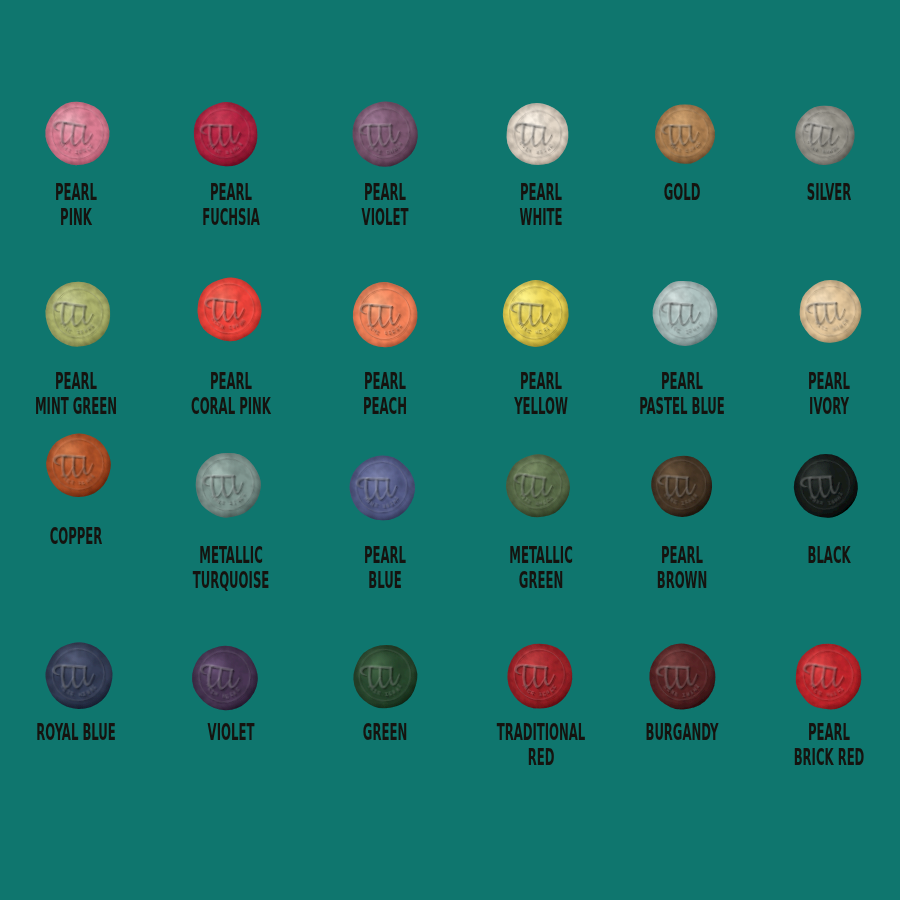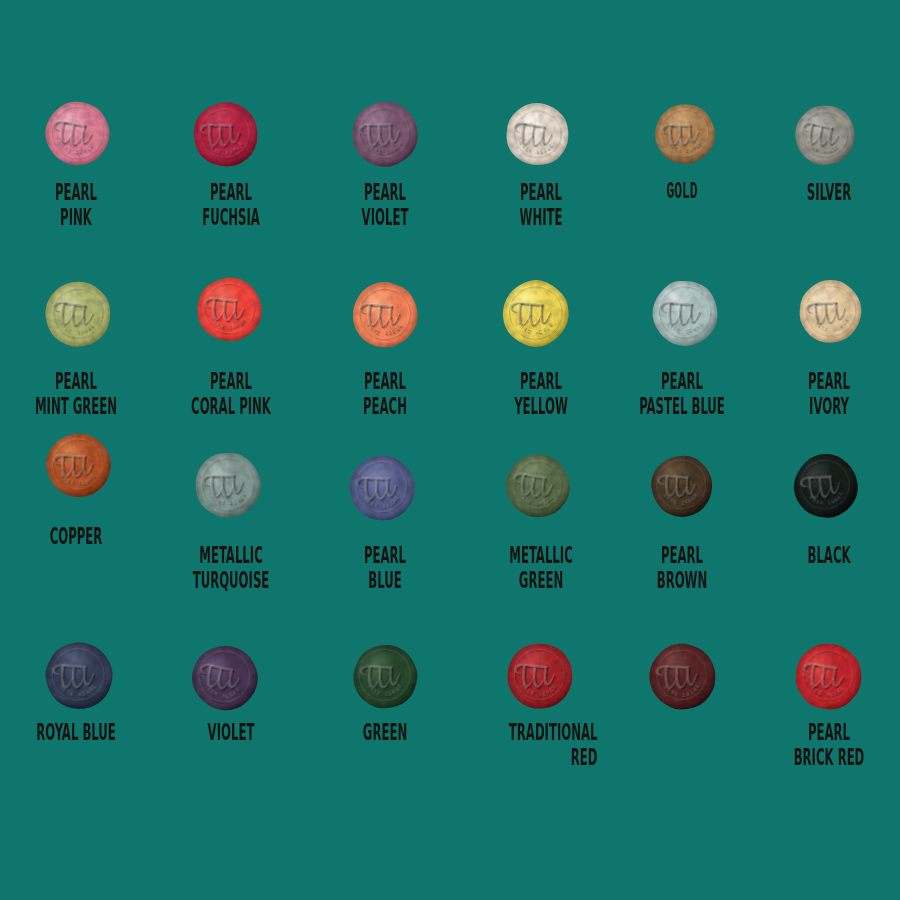--- a/index.html
+++ b/index.html
@@ -408,21 +408,21 @@
                     <path d="M48.0 74.2 h3.9 v1.4 h-3.9 Z M48.0 74.2 h1.4 v5.1 h-1.4 Z M48.0 77.8 h3.9 v1.4 h-3.9 Z" transform="rotate(-51.7 50 50)"></path>
                   </g>
                 </g>
                 <path d="M41.3 4.2Q50.0 3.4 58.7 4.3Q67.4 5.2 74.9 9.8Q82.4 14.4 86.9 21.9Q91.4 29.4 94.5 37.5Q97.7 45.6 96.8 54.3Q95.8 63.0 91.9 70.8Q88.0 78.7 81.1 84.0Q74.3 89.3 66.6 93.2Q58.8 97.0 50.1 96.6Q41.4 96.1 33.1 93.4Q24.8 90.7 18.6 84.6Q12.3 78.5 8.2 70.8Q4.1 63.1 3.3 54.3Q2.5 45.6 5.3 37.4Q8.1 29.1 13.0 22.0Q18.0 14.9 25.3 10.0Q32.6 5.1 41.3 4.2Z" fill="#6b6b6b" filter="url(#mt4)" opacity=".28"></path>
                 <path d="M41.3 4.2Q50.0 3.4 58.7 4.3Q67.4 5.2 74.9 9.8Q82.4 14.4 86.9 21.9Q91.4 29.4 94.5 37.5Q97.7 45.6 96.8 54.3Q95.8 63.0 91.9 70.8Q88.0 78.7 81.1 84.0Q74.3 89.3 66.6 93.2Q58.8 97.0 50.1 96.6Q41.4 96.1 33.1 93.4Q24.8 90.7 18.6 84.6Q12.3 78.5 8.2 70.8Q4.1 63.1 3.3 54.3Q2.5 45.6 5.3 37.4Q8.1 29.1 13.0 22.0Q18.0 14.9 25.3 10.0Q32.6 5.1 41.3 4.2Z" fill="#f2f2f2" filter="url(#mt4)" opacity=".16" transform="translate(1.2 1.4)"></path>
                 <rect x="0" y="0" width="100" height="100" fill="url(#vg4)"></rect>
               </g>
             </g>
           </svg>
 </div>
-<div class="label" style="left:75.0px;top:87.8px;font-family:Liberation Mono, monospace;">
+<div class="label" style="left:75.0px;top:87.8px;">
 <span class="ln">GOLD</span>
 </div>
 </div>
 <div class="swatch" style="left:754px;top:92px;width:150px;height:119px">
 <div class="seal-holder" style="left:39.3px;top:10.8px;width:64px;height:64px">
 <svg class="seal" width="64" height="64" viewBox="0 0 100 100">
             <defs>
               <radialGradient id="sg5" cx="32%" cy="33%" r="80%">
                 <stop offset="0%" stop-color="#bfbcb5"></stop>
                 <stop offset="40%" stop-color="#98958c"></stop>
@@ -1767,21 +1767,21 @@
                     <path d="M48.0 74.2 h4.0 v1.4 h-4.0 Z M48.0 74.2 h1.4 v5.3 h-1.4 Z M48.0 78.1 h4.0 v1.4 h-4.0 Z" transform="rotate(-52.0 50 50)"></path>
                   </g>
                 </g>
                 <path d="M41.3 4.2Q50.0 3.2 58.6 4.5Q67.2 5.7 74.8 10.1Q82.3 14.5 87.4 21.7Q92.5 28.9 94.5 37.3Q96.5 45.7 96.0 54.3Q95.5 62.9 91.6 70.7Q87.7 78.5 81.4 84.5Q75.1 90.6 66.9 93.5Q58.7 96.4 50.0 96.5Q41.3 96.7 33.0 93.8Q24.7 90.9 18.4 84.8Q12.1 78.6 8.1 70.8Q4.1 63.1 3.6 54.4Q3.1 45.7 5.3 37.2Q7.5 28.8 12.6 21.7Q17.7 14.6 25.2 9.9Q32.7 5.3 41.3 4.2Z" fill="#6b6b6b" filter="url(#mt21)" opacity=".28"></path>
                 <path d="M41.3 4.2Q50.0 3.2 58.6 4.5Q67.2 5.7 74.8 10.1Q82.3 14.5 87.4 21.7Q92.5 28.9 94.5 37.3Q96.5 45.7 96.0 54.3Q95.5 62.9 91.6 70.7Q87.7 78.5 81.4 84.5Q75.1 90.6 66.9 93.5Q58.7 96.4 50.0 96.5Q41.3 96.7 33.0 93.8Q24.7 90.9 18.4 84.8Q12.1 78.6 8.1 70.8Q4.1 63.1 3.6 54.4Q3.1 45.7 5.3 37.2Q7.5 28.8 12.6 21.7Q17.7 14.6 25.2 9.9Q32.7 5.3 41.3 4.2Z" fill="#f2f2f2" filter="url(#mt21)" opacity=".16" transform="translate(1.2 1.4)"></path>
                 <rect x="0" y="0" width="100" height="100" fill="url(#vg21)"></rect>
               </g>
             </g>
           </svg>
 </div>
-<div class="label" style="left:75.0px;top:86.5px;text-align:right;">
+<div class="label" style="left:75.0px;top:86.5px;">
 <span class="ln">TRADITIONAL</span>
 <span class="ln">RED</span>
 </div>
 </div>
 <div class="swatch" style="left:607px;top:633px;width:150px;height:118px">
 <div class="seal-holder" style="left:39.7px;top:7.5px;width:71px;height:71px">
 <svg class="seal" width="71" height="71" viewBox="0 0 100 100">
             <defs>
               <radialGradient id="sg22" cx="35%" cy="27%" r="80%">
                 <stop offset="0%" stop-color="#7e4443"></stop>
@@ -1847,20 +1847,23 @@
                     <path d="M48.2 74.0 h3.5 v1.3 h-3.5 Z M49.4 74.0 h1.3 v5.1 h-1.3 Z M48.2 77.8 h3.5 v1.3 h-3.5 Z" transform="rotate(-52.0 50 50)"></path>
                   </g>
                 </g>
                 <path d="M41.4 4.2Q50.0 2.9 58.4 4.8Q66.8 6.7 74.3 10.9Q81.8 15.1 86.9 22.1Q92.1 29.0 94.5 37.4Q96.9 45.7 96.2 54.3Q95.6 63.0 91.9 70.9Q88.1 78.8 81.6 84.7Q75.1 90.5 66.8 93.2Q58.6 95.8 49.9 96.4Q41.2 97.0 33.3 93.3Q25.5 89.6 18.9 84.0Q12.4 78.4 8.4 70.7Q4.3 63.0 3.5 54.3Q2.6 45.6 5.2 37.3Q7.8 29.0 13.3 22.4Q18.8 15.8 25.8 10.7Q32.8 5.5 41.4 4.2Z" fill="#6b6b6b" filter="url(#mt22)" opacity=".28"></path>
                 <path d="M41.4 4.2Q50.0 2.9 58.4 4.8Q66.8 6.7 74.3 10.9Q81.8 15.1 86.9 22.1Q92.1 29.0 94.5 37.4Q96.9 45.7 96.2 54.3Q95.6 63.0 91.9 70.9Q88.1 78.8 81.6 84.7Q75.1 90.5 66.8 93.2Q58.6 95.8 49.9 96.4Q41.2 97.0 33.3 93.3Q25.5 89.6 18.9 84.0Q12.4 78.4 8.4 70.7Q4.3 63.0 3.5 54.3Q2.6 45.6 5.2 37.3Q7.8 29.0 13.3 22.4Q18.8 15.8 25.8 10.7Q32.8 5.5 41.4 4.2Z" fill="#f2f2f2" filter="url(#mt22)" opacity=".16" transform="translate(1.2 1.4)"></path>
                 <rect x="0" y="0" width="100" height="100" fill="url(#vg22)"></rect>
               </g>
             </g>
           </svg>
 </div>
+<div class="label" style="left:75.0px;top:86.5px;">
+<span class="ln">BURGANDY</span>
+</div>
 </div>
 <div class="swatch" style="left:754px;top:633px;width:150px;height:144px">
 <div class="seal-holder" style="left:38.5px;top:8.2px;width:71px;height:71px">
 <svg class="seal" width="71" height="71" viewBox="0 0 100 100">
             <defs>
               <radialGradient id="sg23" cx="34%" cy="34%" r="80%">
                 <stop offset="0%" stop-color="#e54b4b"></stop>
                 <stop offset="40%" stop-color="#c2262c"></stop>
                 <stop offset="74%" stop-color="#c2262c"></stop>
                 <stop offset="100%" stop-color="#830b11"></stop>

